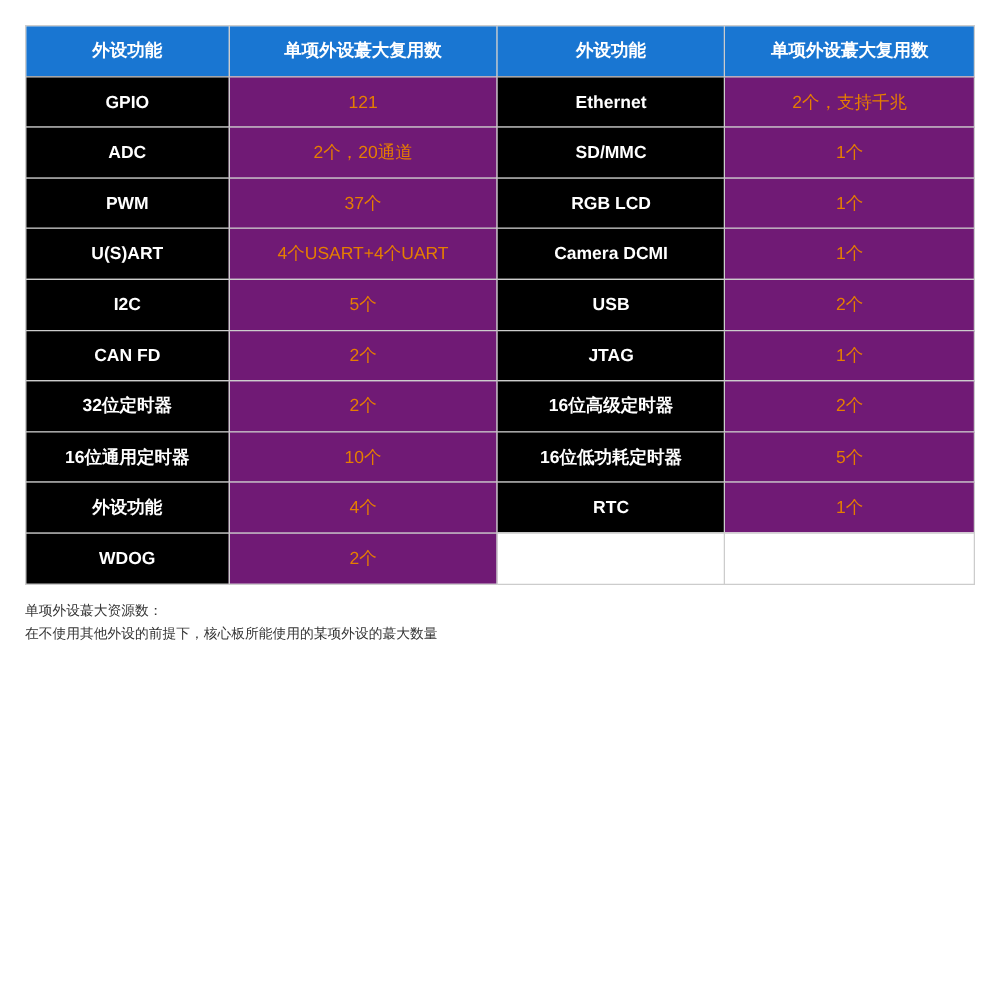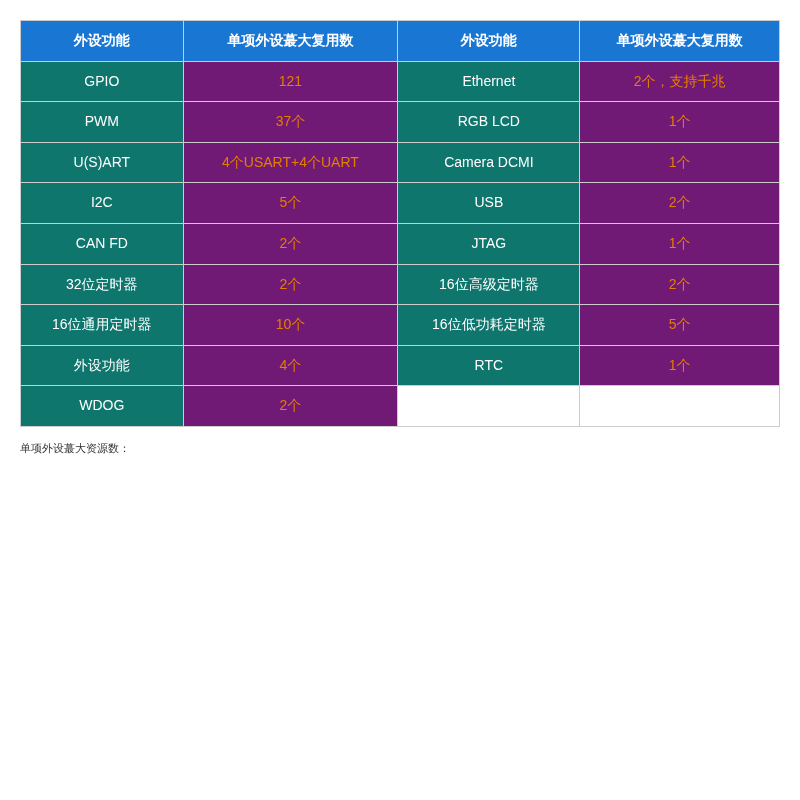--- a/index.html
+++ b/index.html
@@ -23,23 +23,23 @@
       line-height: 1.4;
     }
     .header-cell {
       background-color: #1976d2;
       color: #fff;
       font-weight: bold;
       font-size: 14px;
       margin-top: 17px;
     }
     .blue-cell {
-      background-color: #0f766e;
+      background-color: #000000;
       color: #fff;
-      font-weight: normal;
+      font-weight: bold;
     }
     .white-cell {
       background-color: #701a75;
       color: #e67e00;
       font-size: 14px;
     }
     .empty-cell {
       background-color: #fff;
     }
     .footnote {
@@ -60,20 +60,26 @@
       <th class="header-cell">外设功能</th>
       <th class="header-cell">单项外设蕞大复用数</th>
     </tr>
   </thead>
   <tbody id="table-body">
   <tr>
         <td class="blue-cell">GPIO</td>
         <td class="white-cell">121</td>
         <td class="blue-cell">Ethernet</td>
         <td class="white-cell">2个，支持千兆</td>
+      </tr>
+      <tr>
+        <td class="blue-cell">ADC</td>
+        <td class="white-cell">2个，20通道</td>
+        <td class="blue-cell">SD/MMC</td>
+        <td class="white-cell">1个</td>
       </tr>
       <tr>
         <td class="blue-cell">PWM</td>
         <td class="white-cell">37个</td>
         <td class="blue-cell">RGB LCD</td>
         <td class="white-cell">1个</td>
       </tr>
       <tr>
         <td class="blue-cell">U(S)ART</td>
         <td class="white-cell">4个USART+4个UART</td>
@@ -114,13 +120,14 @@
         <td class="blue-cell">WDOG</td>
         <td class="white-cell">2个</td>
         <td class="empty-cell"></td>
         <td class="empty-cell"></td>
       </tr>
     </tbody>
 </table>
 
 <div class="footnote">
   <div>单项外设蕞大资源数：</div>
+  <div>在不使用其他外设的前提下，核心板所能使用的某项外设的蕞大数量</div>
 </div>
 
 </body></html>

